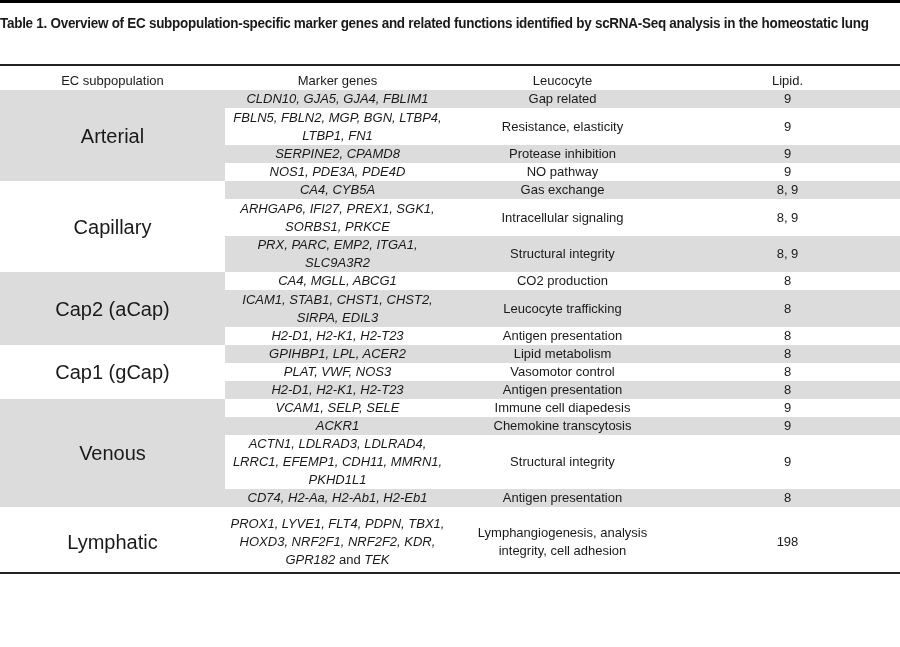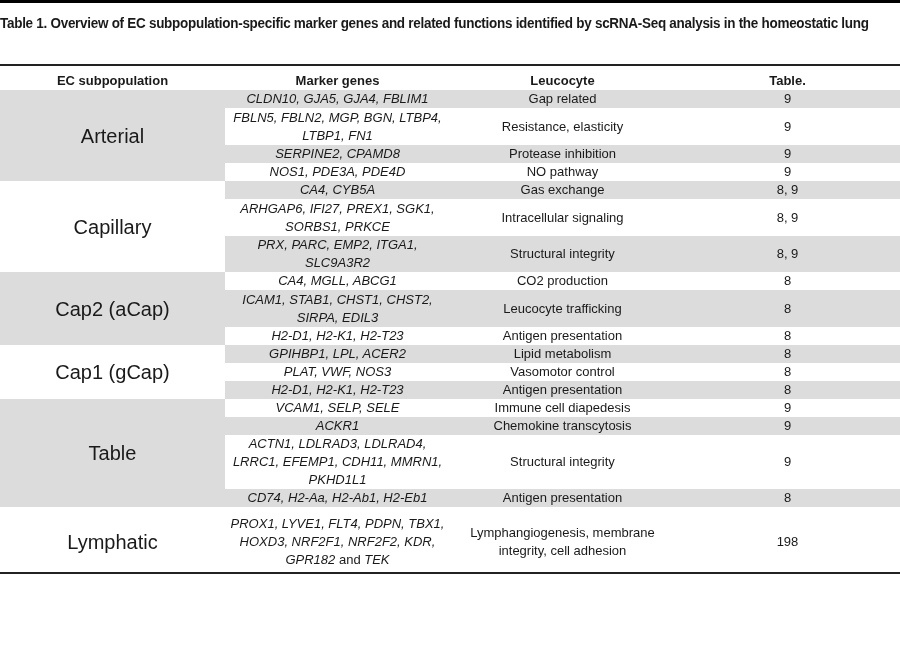--- a/index.html
+++ b/index.html
@@ -16,21 +16,21 @@
     width: 940px;
   }
   .rule-top { position: absolute; left: 0; top: 64px; width: 900px; height: 2px; background: #222; }
   .rule-bottom { position: absolute; left: 0; top: 572px; width: 900px; height: 2px; background: #222; }
   table.main {
     position: absolute; left: 0; top: 71px; width: 900px;
     border-collapse: collapse; table-layout: fixed;
     font-family: "Liberation Sans", sans-serif; font-size: 13px;
   }
   table.main th {
-    font-weight: bold; height: 19px; padding: 0; text-align: center; font-size: 13px;
+    font-weight: normal; height: 19px; padding: 0; text-align: center; font-size: 13px;
   }
   table.main td { padding: 0 2px; text-align: center; line-height: 18px; }
   .g { background: #dcdcdc; }
   .w { background: #ffffff; }
   .genes { font-style: italic; }
   .genes .plain { font-style: normal; }
   col.c1 { width: 225px; } col.c2 { width: 225px; } col.c3 { width: 225px; } col.c4 { width: 225px; }
   td.sub { font-size: 20px; }
   tr.r1 td.cell { height: 14px; }
   tr.r2 td.cell { height: 37px; }
@@ -48,21 +48,21 @@
       <col class="c1">
       <col class="c2">
       <col class="c3">
       <col class="c4">
     </colgroup>
   <thead>
     <tr>
       <th>EC subpopulation</th>
       <th>Marker genes</th>
       <th>Leucocyte</th>
-      <th>Table.</th>
+      <th>Lipid.</th>
     </tr>
   </thead>
   <tbody>
 
     <tr class="r1">
       <td class="g sub" rowspan="4">Arterial</td>
       <td class="cell g genes">CLDN10, GJA5, GJA4, FBLIM1</td>
       <td class="cell g">Gap related</td>
       <td class="cell g">9</td>
     </tr>
@@ -127,21 +127,21 @@
       <td class="cell w">Vasomotor control</td>
       <td class="cell w">8</td>
     </tr>
     <tr class="r1">
       <td class="cell g genes">H2-D1, H2-K1, H2-T23</td>
       <td class="cell g">Antigen presentation</td>
       <td class="cell g">8</td>
     </tr>
 
     <tr class="r1">
-      <td class="g sub" rowspan="4">Table</td>
+      <td class="g sub" rowspan="4">Venous</td>
       <td class="cell w genes">VCAM1, SELP, SELE</td>
       <td class="cell w">Immune cell diapedesis</td>
       <td class="cell w">9</td>
     </tr>
     <tr class="r1">
       <td class="cell g genes">ACKR1</td>
       <td class="cell g">Chemokine transcytosis</td>
       <td class="cell g">9</td>
     </tr>
     <tr class="r2">
@@ -151,19 +151,19 @@
     </tr>
     <tr class="r1">
       <td class="cell g genes">CD74, H2-Aa, H2-Ab1, H2-Eb1</td>
       <td class="cell g">Antigen presentation</td>
       <td class="cell g">8</td>
     </tr>
 
     <tr class="r3">
       <td class="w sub">Lymphatic</td>
       <td class="cell w genes"><span>PROX1, LYVE1, FLT4, PDPN, TBX1, HOXD3, NRF2F1, NRF2F2, KDR, GPR182</span><span class="plain"> and </span><span>TEK</span></td>
-      <td class="cell w">Lymphangiogenesis, membrane integrity, cell adhesion</td>
+      <td class="cell w">Lymphangiogenesis, analysis integrity, cell adhesion</td>
       <td class="cell w">198</td>
     </tr>
   </tbody>
 </table>
 
 <div class="rule-bottom"></div>
 
 </body></html>

